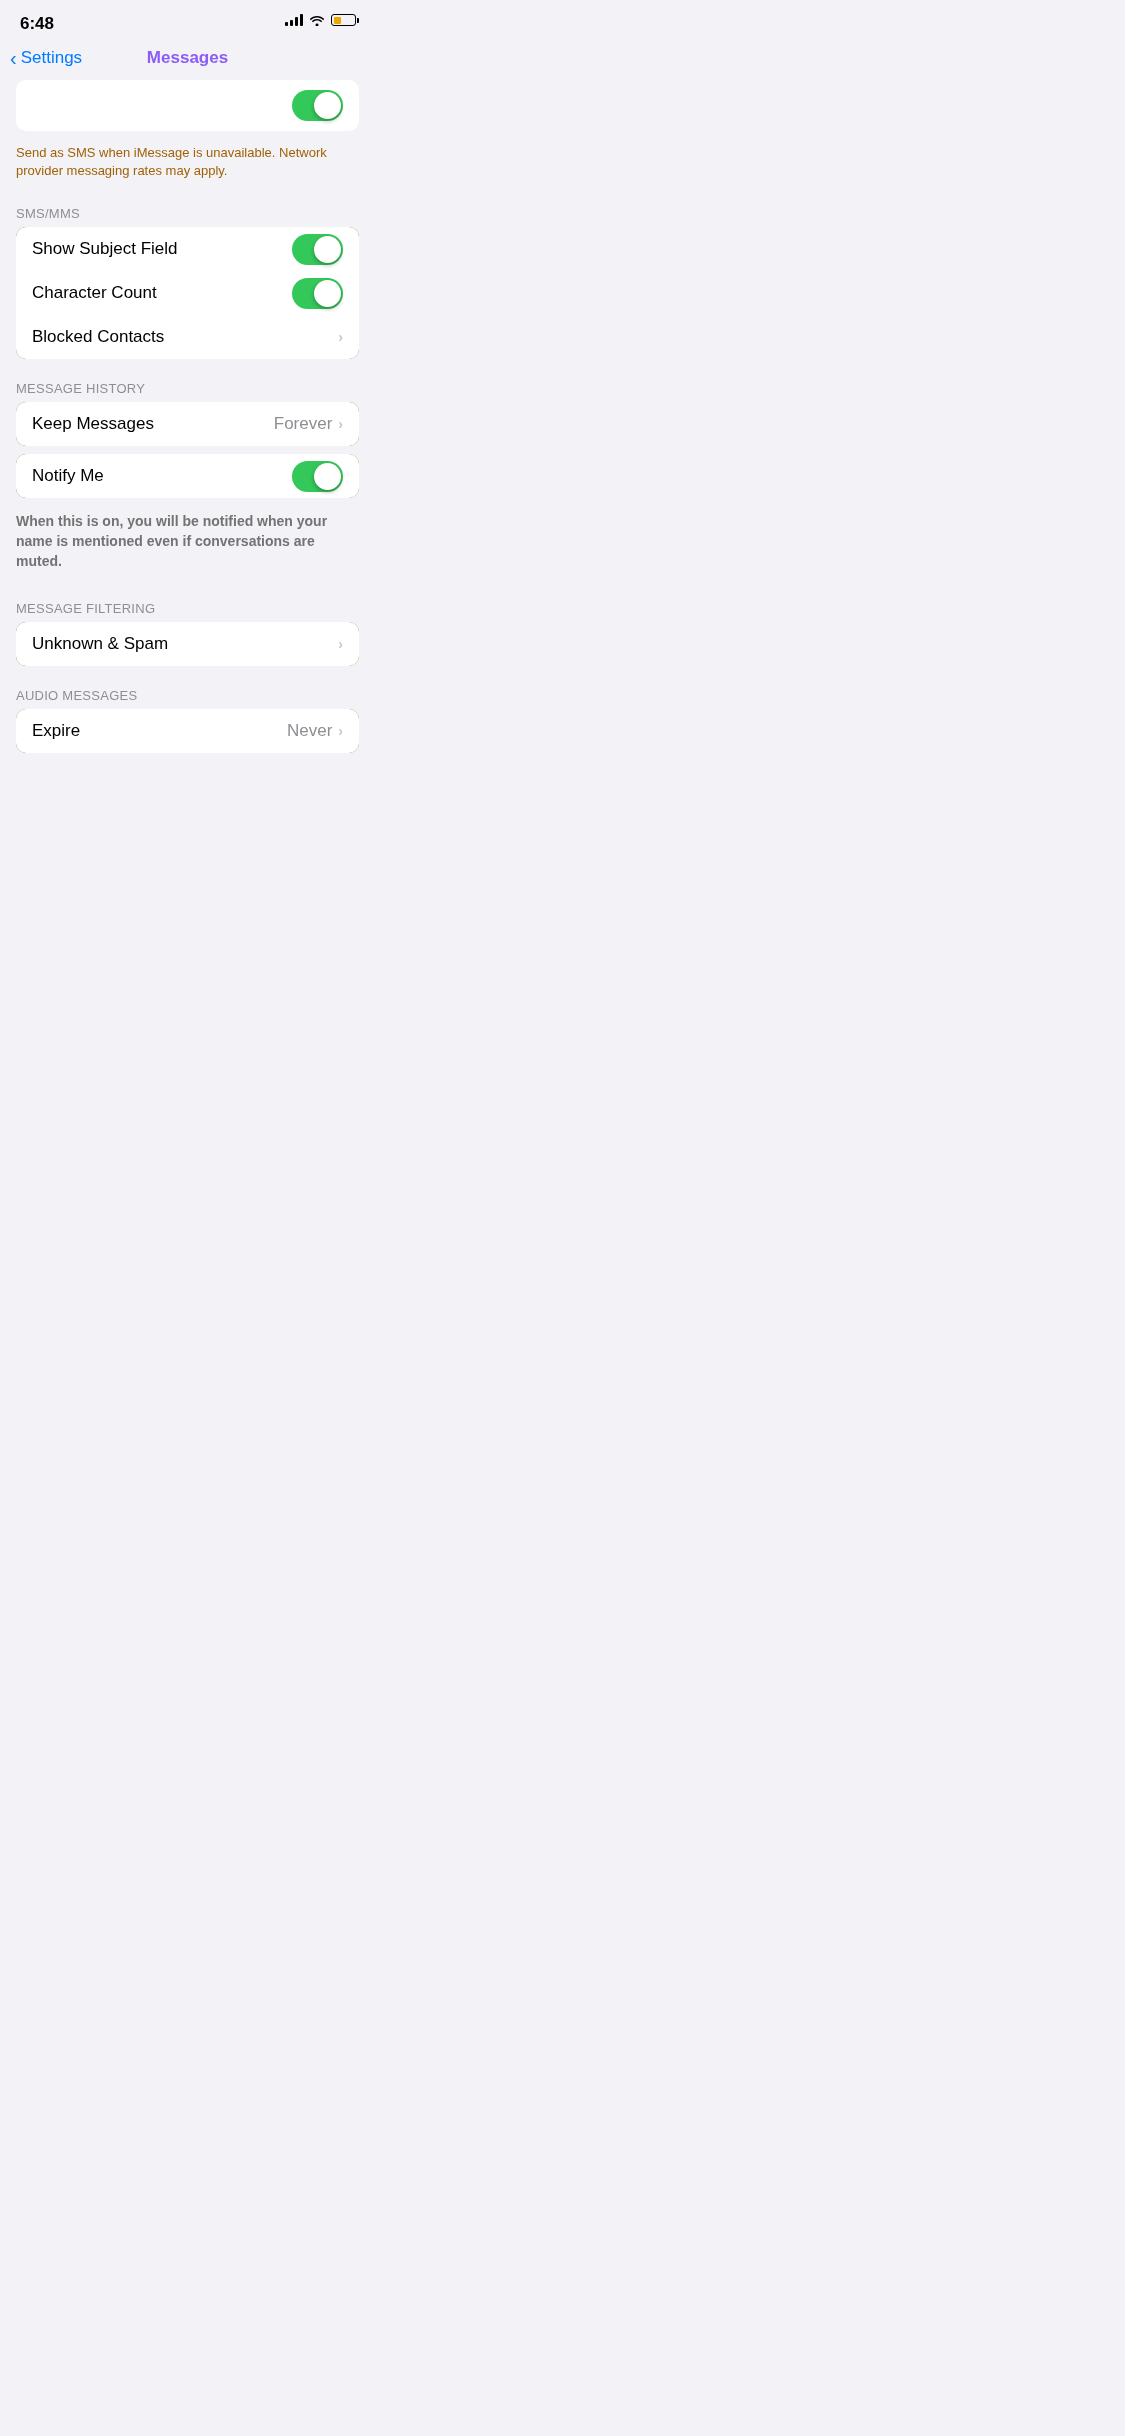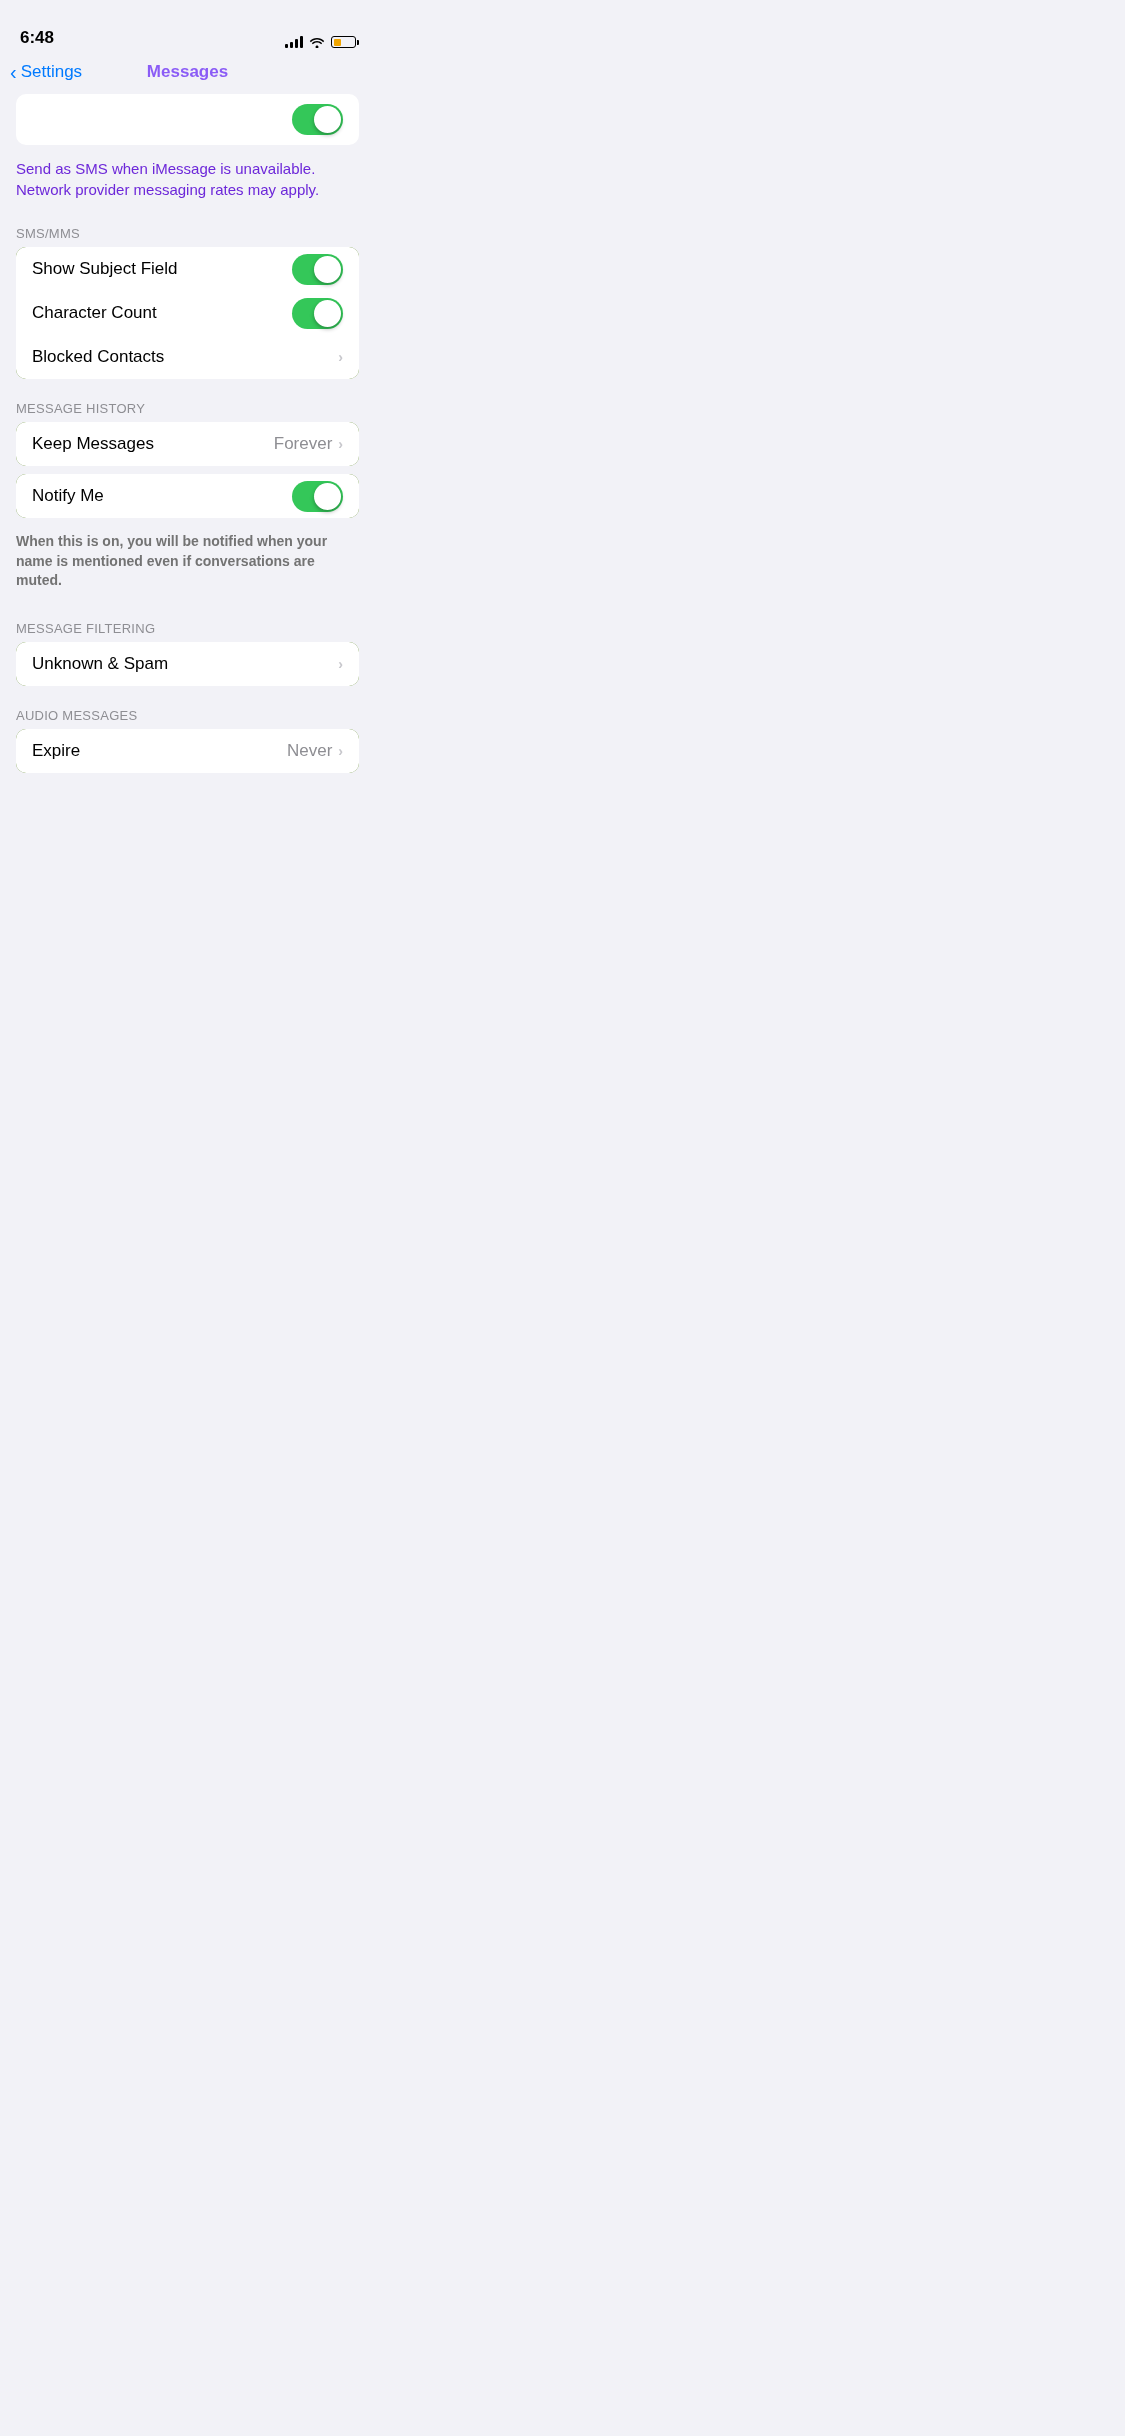--- a/index.html
+++ b/index.html
@@ -15,22 +15,22 @@
       font-family: -apple-system, 'SF Pro Text', 'Helvetica Neue', Arial, sans-serif;
       width: 375px;
       min-height: 812px;
       overflow-x: hidden;
     }
 
     
     .status-bar {
       display: flex;
       justify-content: space-between;
-      align-items: flex-end;
-      padding: 28px 16px 6px 20px;
+      align-items: flex-start;
+      padding: 14px 16px 6px 20px;
       background-color: #f2f2f7;
       gap: 44px;
     }
 
     .status-time {
       font-size: 17px;
       font-weight: 600;
       color: #000;
     }
 
@@ -123,22 +123,22 @@
       text-align: right;
     }
 
     
     .settings-content {
       padding: 0;
     }
 
     .section-description {
       padding: 4px 16px 12px;
-      font-size: 15px;
-      color: #6d28d9;
+      font-size: 13px;
+      color: #a16207;
       line-height: 1.4;
       margin-top: 9px;
     }
 
     .section-header {
       padding: 14px 16px 6px;
       font-size: 13px;
       font-weight: 400;
       color: #8e8e93;
       letter-spacing: 0.02em;

